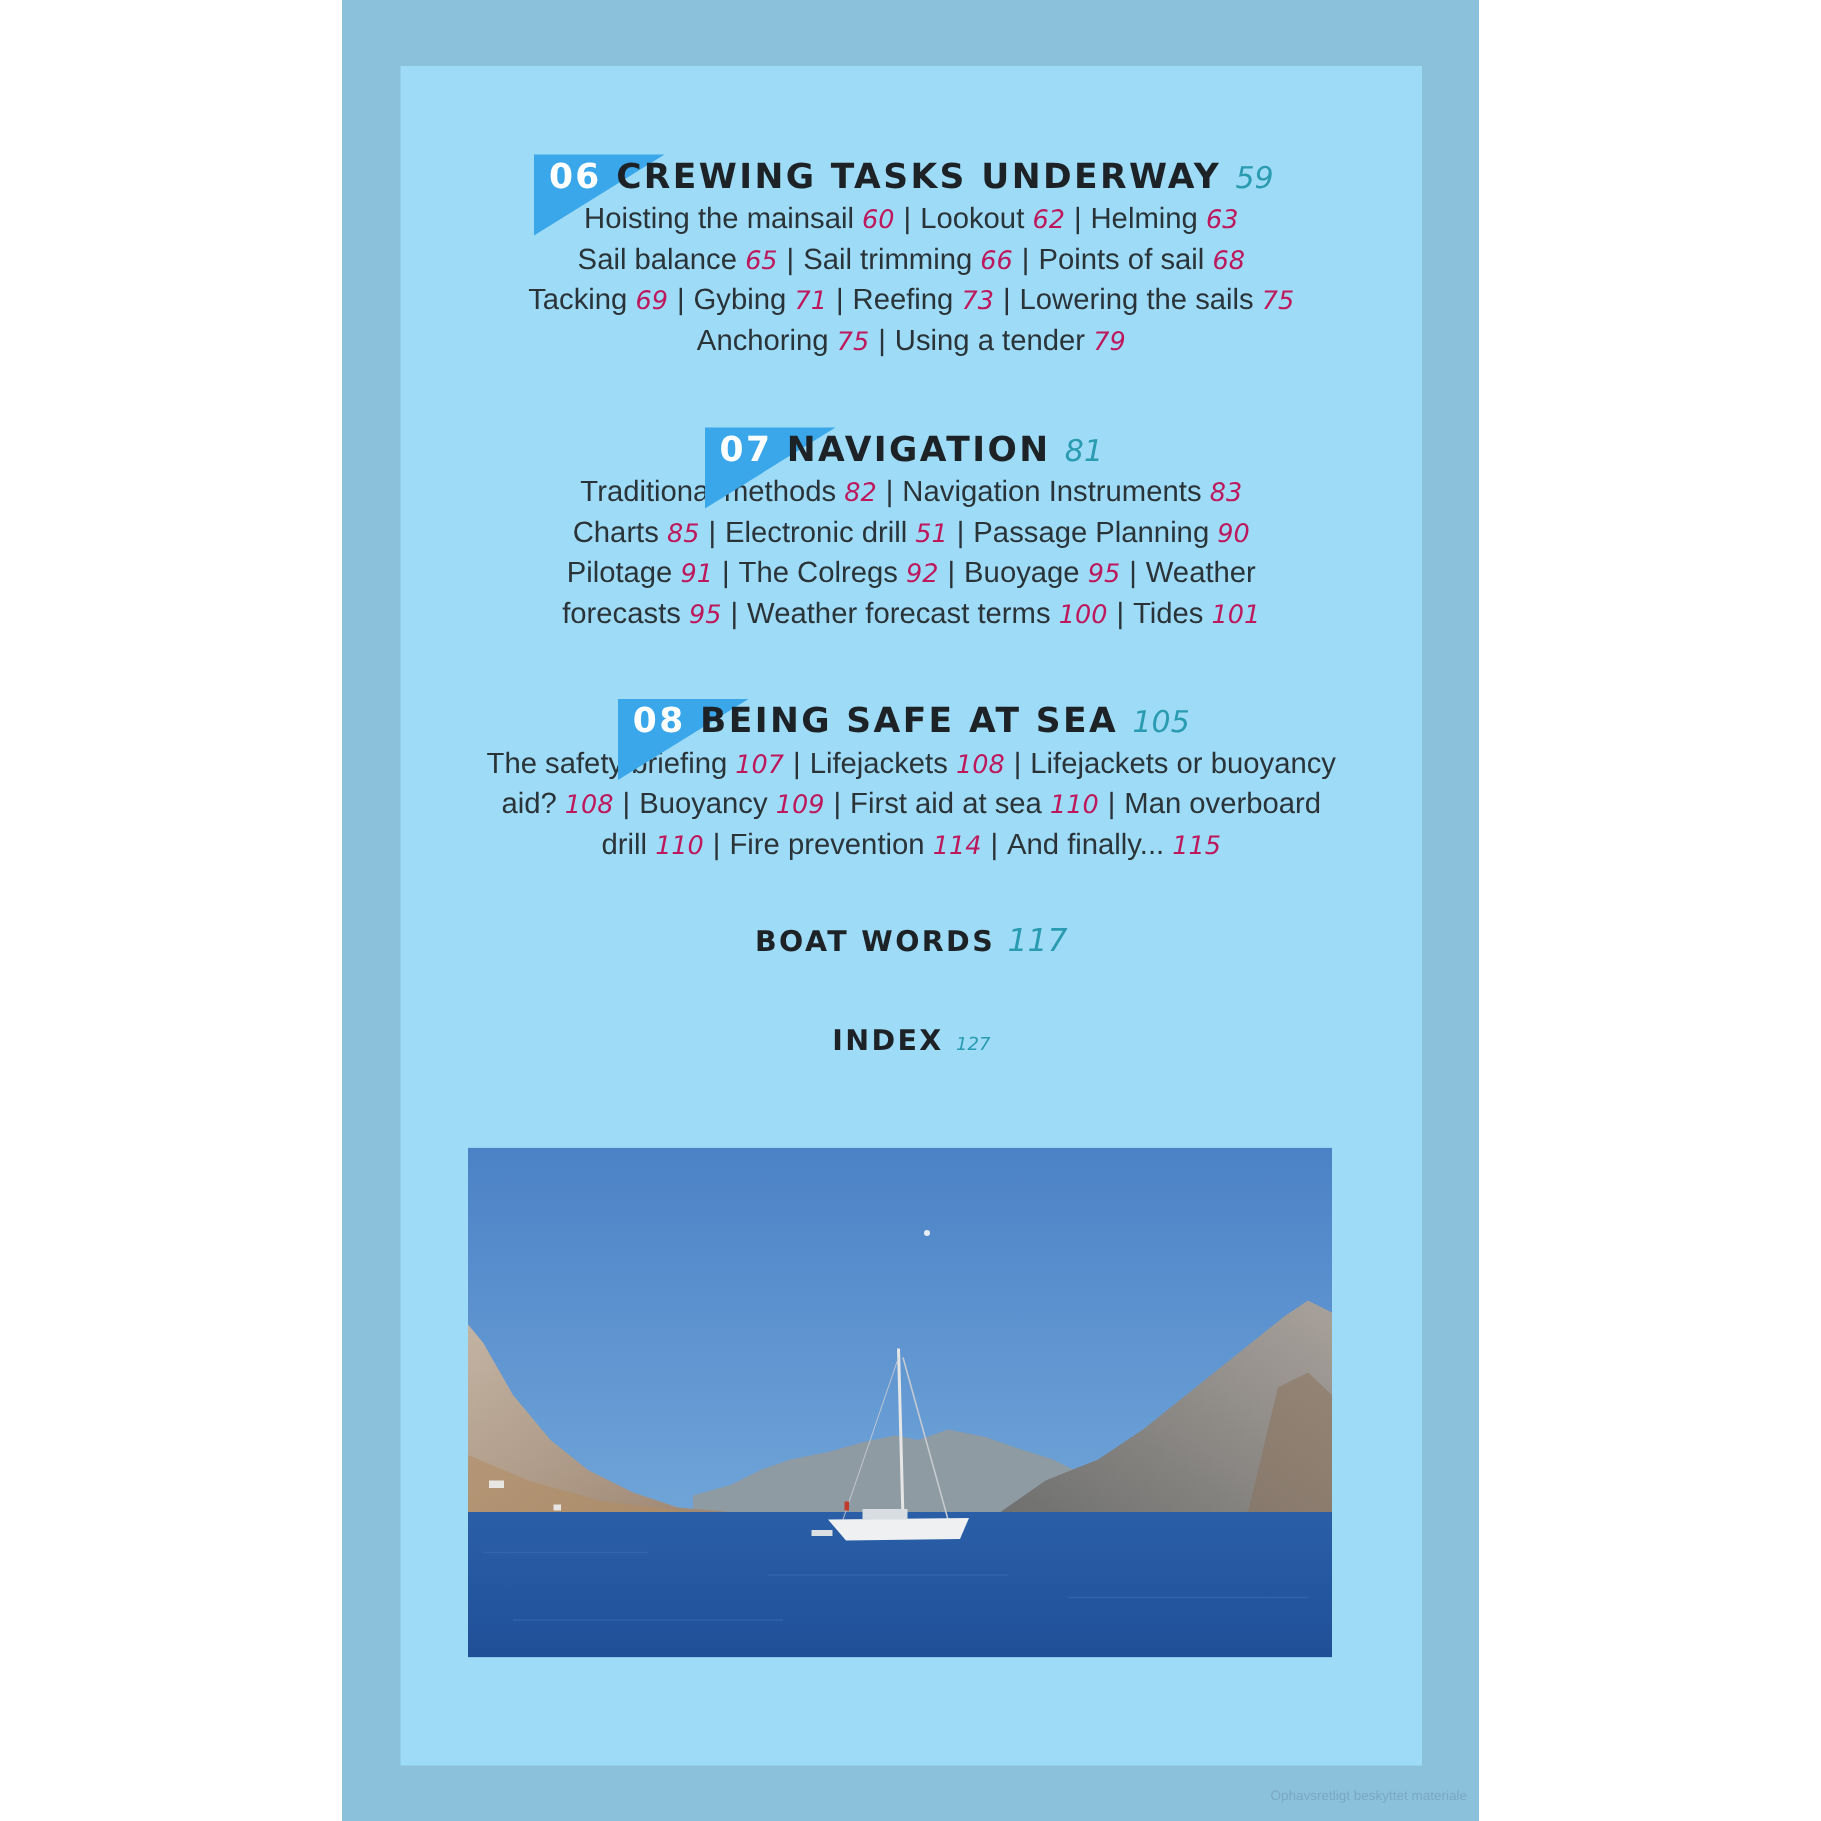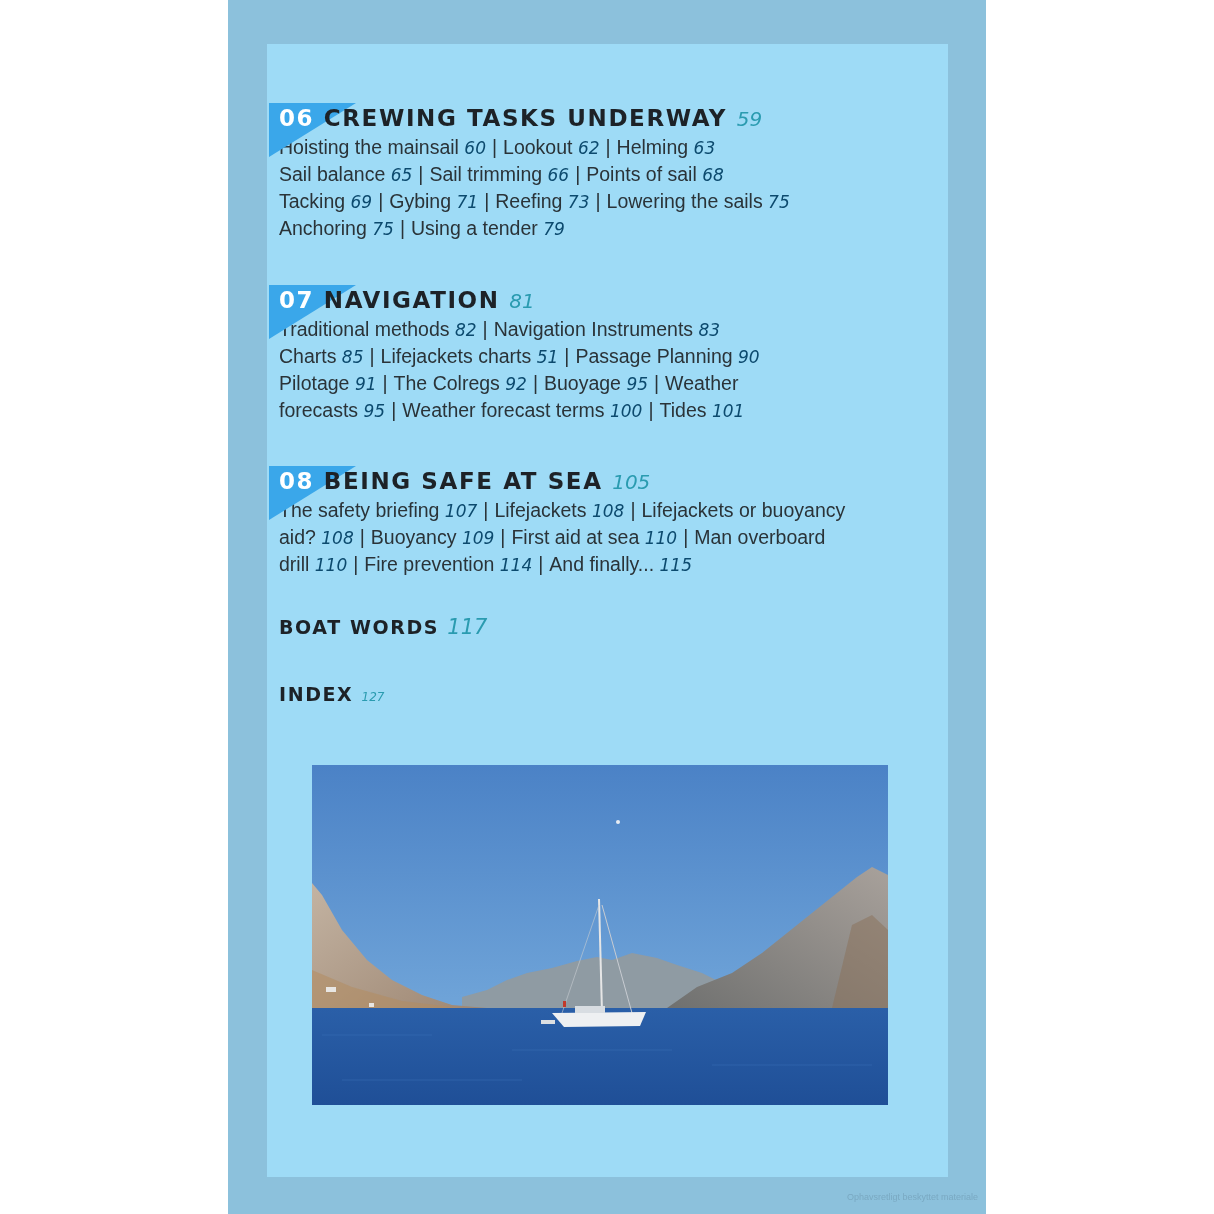--- a/index.html
+++ b/index.html
@@ -9,21 +9,21 @@
     font-family: "DejaVu Sans", sans-serif;
   }
   .page {
     position: absolute; left: 228px; top: 0; width: 758px; height: 1214px;
     background: #8cc1dc;
   }
   .panel {
     position: absolute; left: 39px; top: 44px; width: 681px; height: 1133px;
     background: #9edbf6;
   }
-  .section { position: absolute; left: 12px; width: 681px; text-align: left; }
+  .section { position: absolute; left: 0; width: 681px; text-align: center; }
   .heading {
     position: relative; display: inline-block;
     font-family: "DejaVu Sans", sans-serif; font-weight: bold;
     font-size: 23px; letter-spacing: 1.6px; color: #1d2227;
     line-height: 30px;
   }
   .tri {
     position: absolute; width: 0; height: 0;
     border-top: 54px solid #3aa7ea;
     border-right: 87px solid transparent;
@@ -31,21 +31,21 @@
   .chapnum { position: relative; color: #ffffff; z-index: 2; }
   .chaptitle { position: relative; z-index: 2; }
   .pg {
     font-family: "DejaVu Sans", sans-serif; font-style: italic; font-weight: normal;
     color: #2a9bb0; letter-spacing: 0; font-size: 20px;
   }
   .entries {
     font-family: "Liberation Sans", sans-serif; font-size: 19.5px; color: #2a3338;
     line-height: 26px; margin: 0 auto;
   }
-  .entry-pg { font-style: italic; color: #0c4a6e; font-size: 17px; font-family: "DejaVu Sans", sans-serif; }
+  .entry-pg { font-style: italic; color: #be185d; font-size: 17px; font-family: "DejaVu Sans", sans-serif; }
   .sep { color: #2a3338; padding: 0 6px; }
   .photo {
     position: absolute; left: 45px; top: 721px; width: 576px; height: 340px;
     overflow: hidden;
   }
   .watermark {
     position: absolute; right: 8px; bottom: 12px; font-size: 9px; color: #7aa9c2;
     font-family: Liberation Sans, sans-serif;
   }
 </style>
@@ -72,21 +72,21 @@
 
     <div class="section" style="top:241px;">
       <div class="heading">
         <span class="tri" style="left:-10px; top:0px;"></span>
         <span class="chapnum">07</span>
         <span class="chaptitle">NAVIGATION</span>
         <span class="pg">81</span>
       </div>
       <div class="entries" id="entries-1">
           <div><span><span>Traditional methods</span> <span class="entry-pg">82</span></span><span class="sep">|</span><span><span>Navigation Instruments</span> <span class="entry-pg">83</span></span></div>
-          <div><span><span>Charts</span> <span class="entry-pg">85</span></span><span class="sep">|</span><span><span>Lifejackets charts</span> <span class="entry-pg">51</span></span><span class="sep">|</span><span><span>Passage Planning</span> <span class="entry-pg">90</span></span></div>
+          <div><span><span>Charts</span> <span class="entry-pg">85</span></span><span class="sep">|</span><span><span>Electronic drill</span> <span class="entry-pg">51</span></span><span class="sep">|</span><span><span>Passage Planning</span> <span class="entry-pg">90</span></span></div>
           <div><span><span>Pilotage</span> <span class="entry-pg">91</span></span><span class="sep">|</span><span><span>The Colregs</span> <span class="entry-pg">92</span></span><span class="sep">|</span><span><span>Buoyage</span> <span class="entry-pg">95</span></span><span class="sep">|</span><span><span>Weather</span></span></div>
           <div><span><span>forecasts</span> <span class="entry-pg">95</span></span><span class="sep">|</span><span><span>Weather forecast terms</span> <span class="entry-pg">100</span></span><span class="sep">|</span><span><span>Tides</span> <span class="entry-pg">101</span></span></div>
         </div>
     </div>
 
     <div class="section" style="top:422px;">
       <div class="heading">
         <span class="tri" style="left:-10px; top:0px;"></span>
         <span class="chapnum">08</span>
         <span class="chaptitle">BEING SAFE AT SEA</span>

